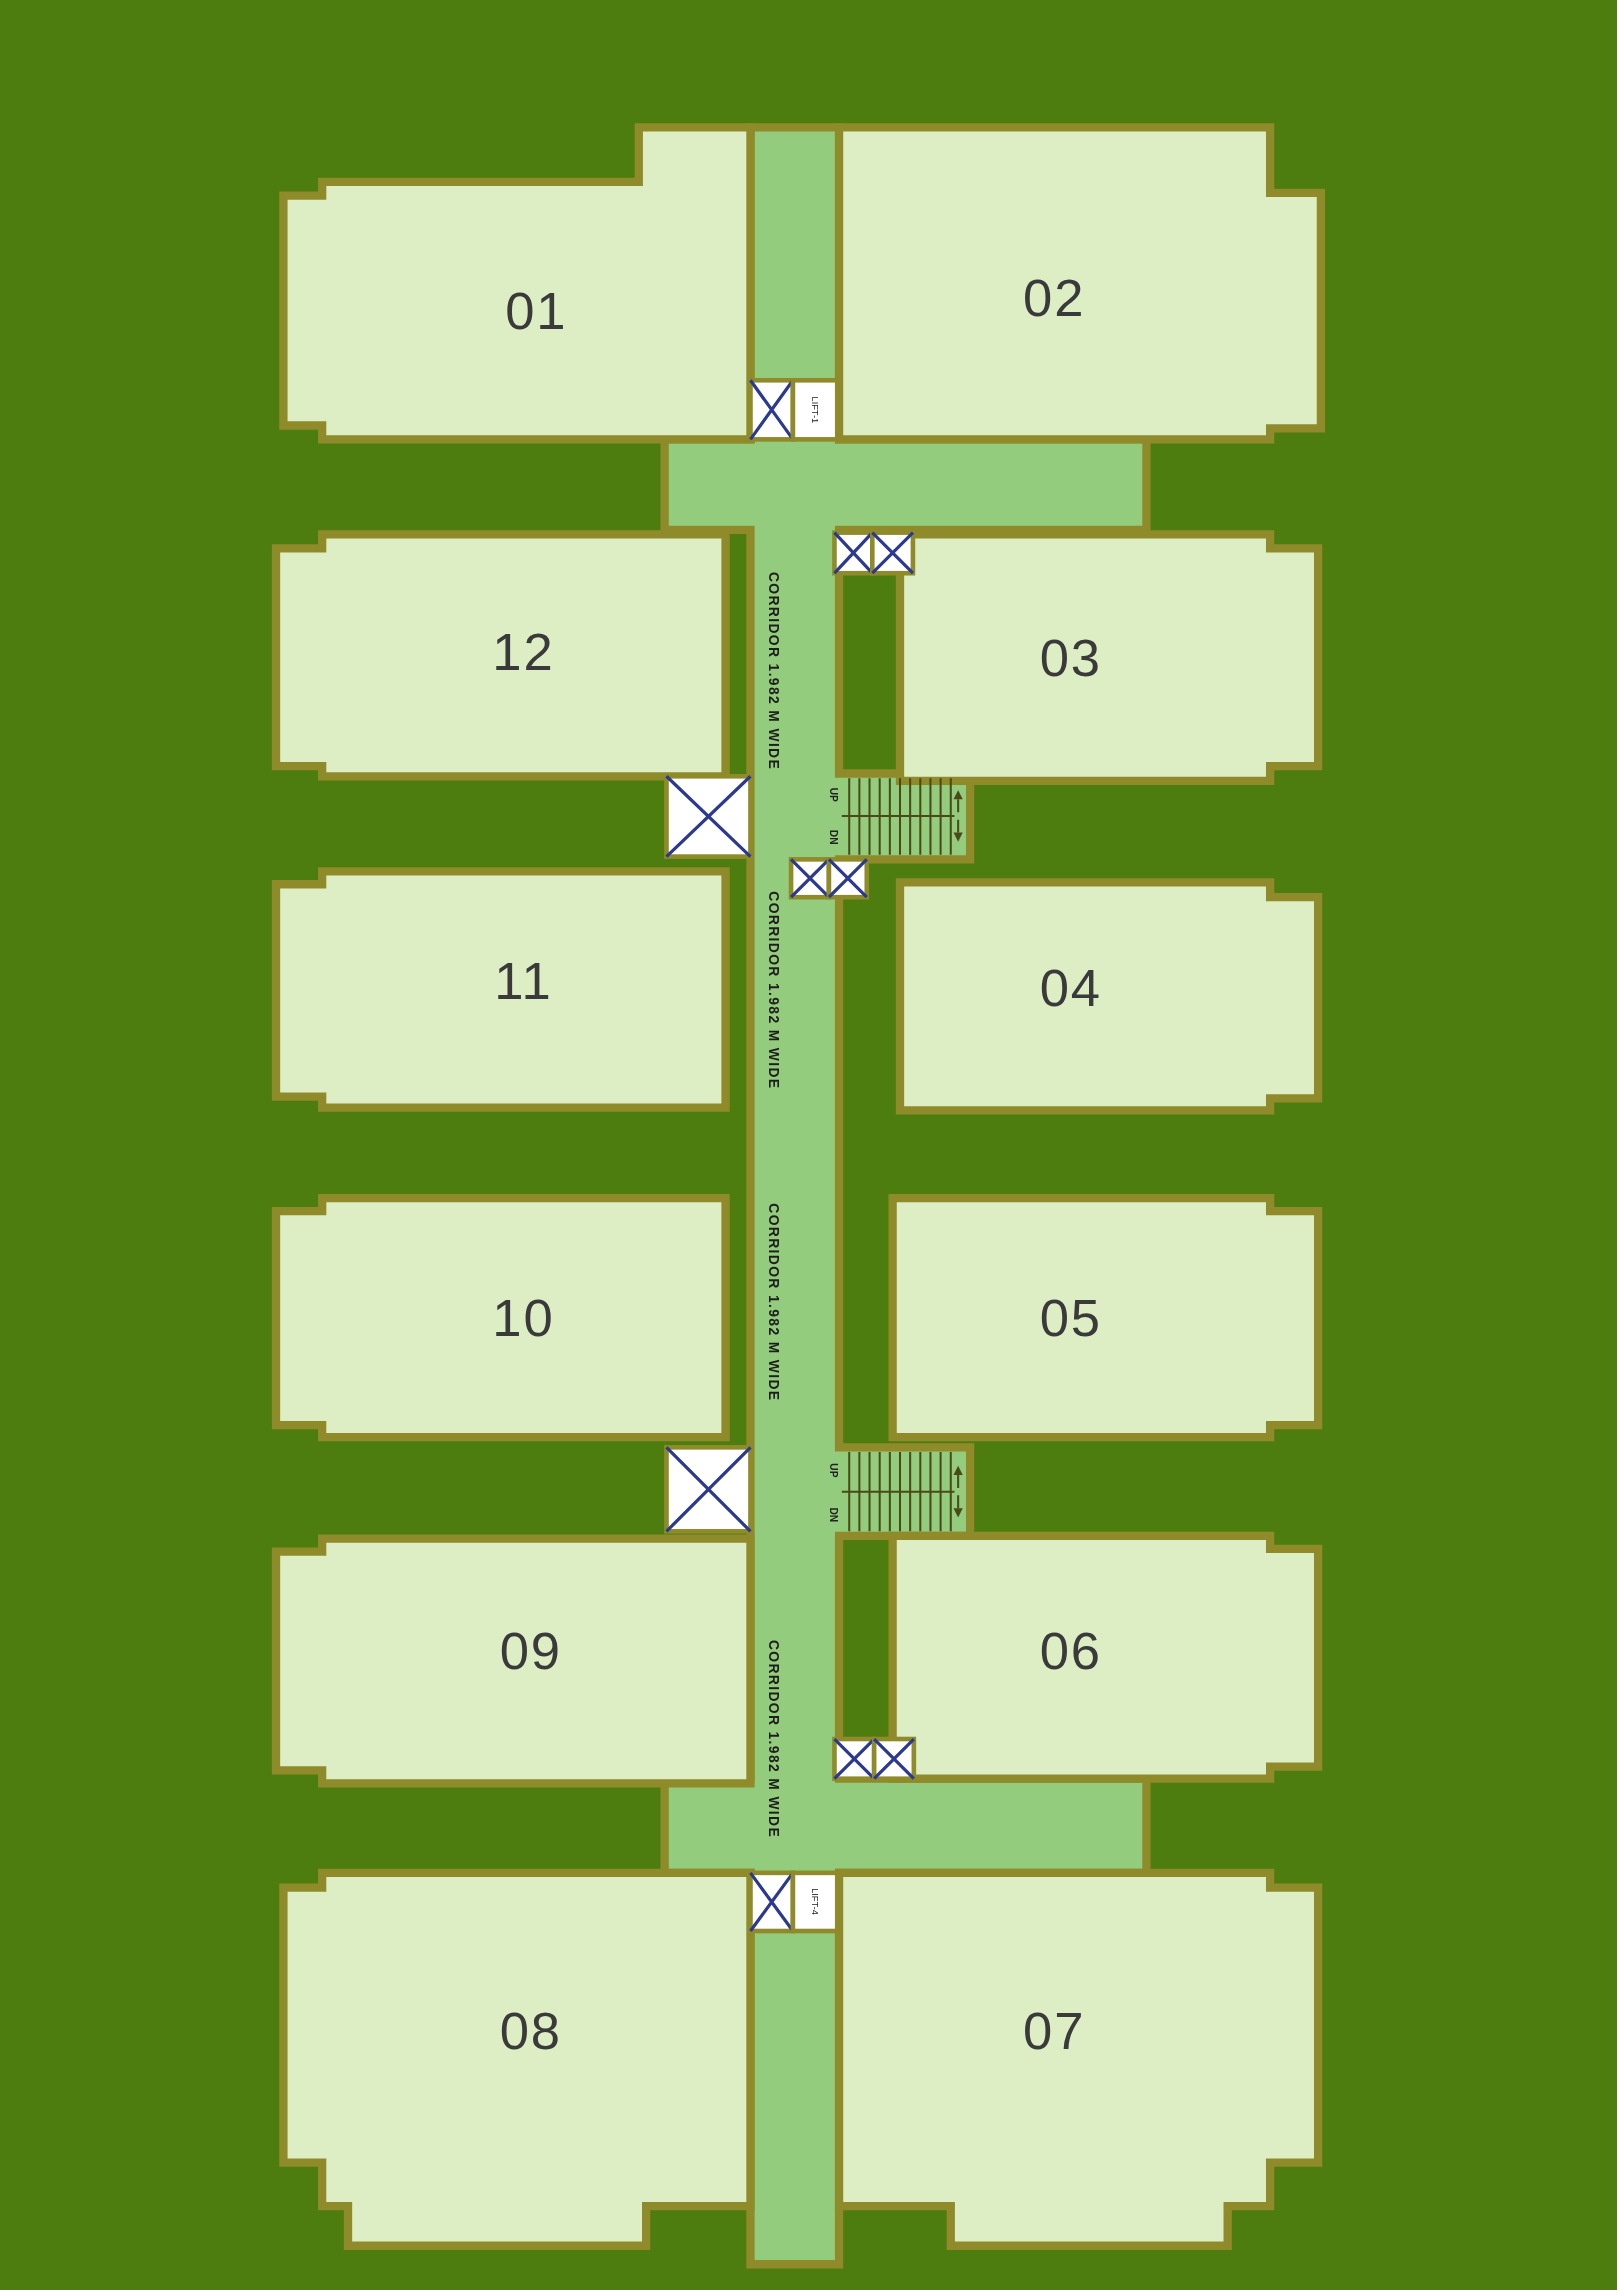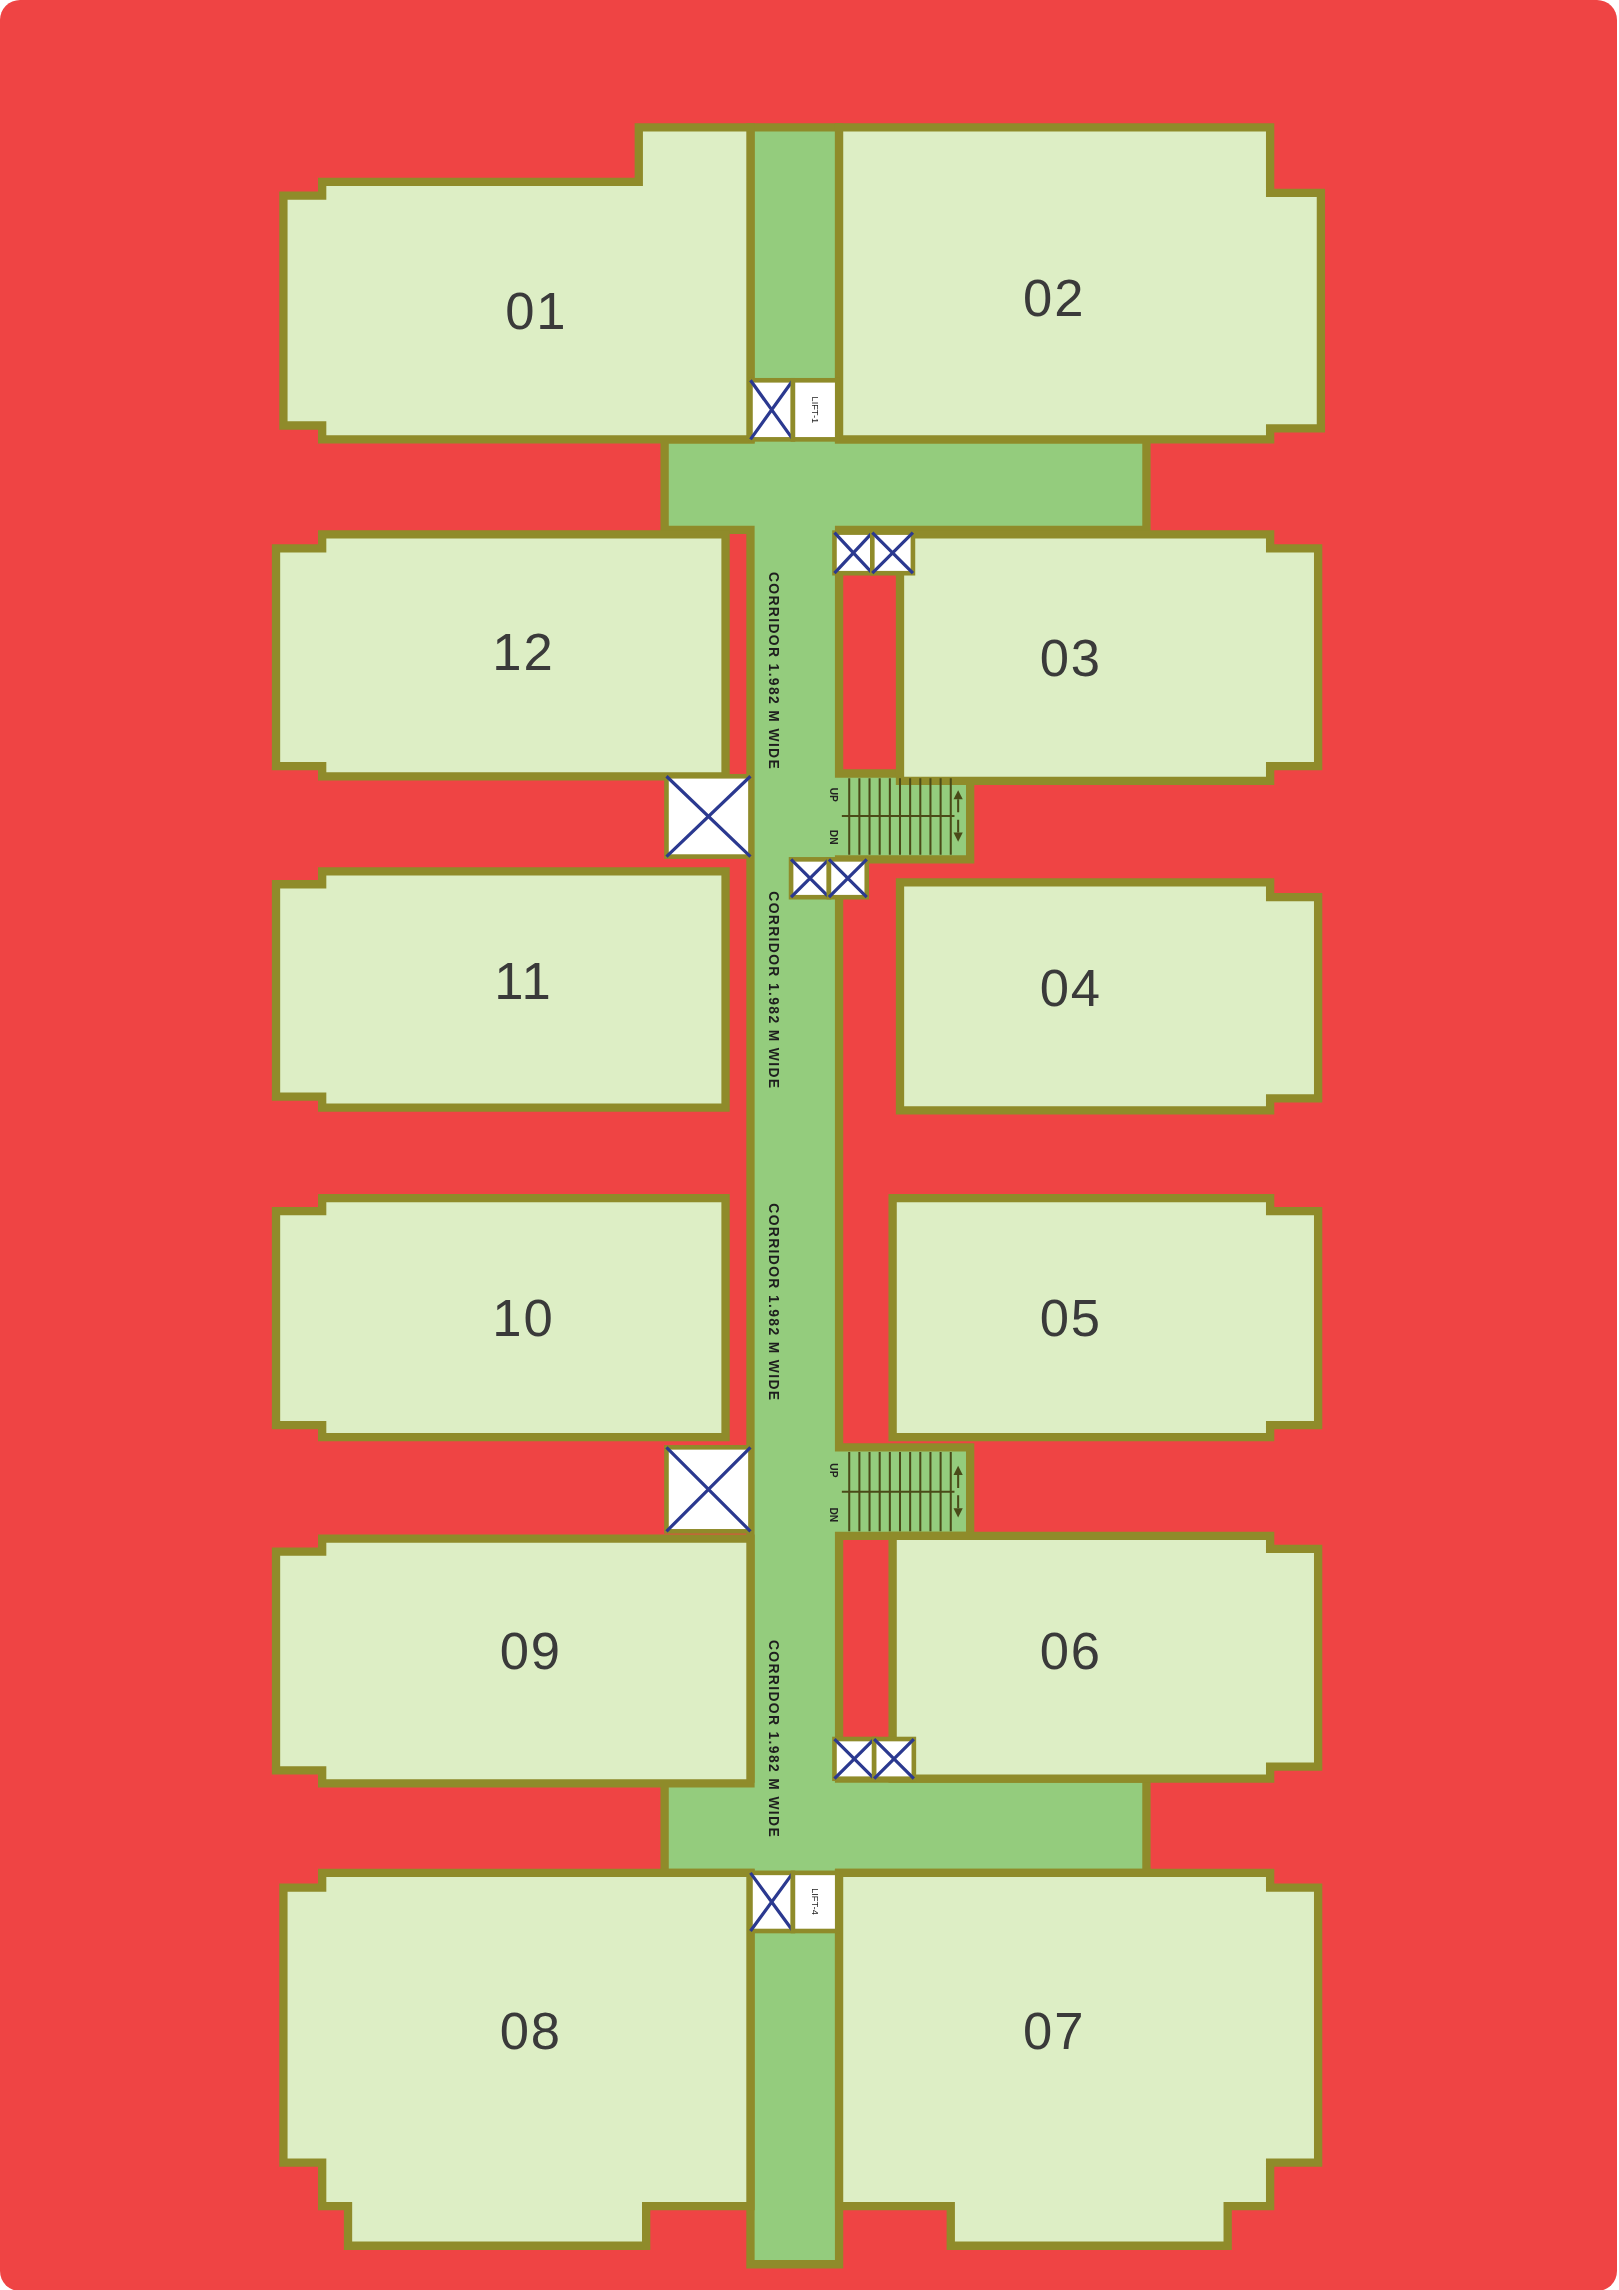--- a/index.html
+++ b/index.html
@@ -1,22 +1,21 @@
 <!DOCTYPE html>
 <html style="--unit-fill: #ddeec5; --corridor-fill: #94cc7d; --wall: #8f8b2a; --lift-cross: #2b3990; --label-text: #3a3a3a;font-size:14.8px"><head>
 <meta charset="utf-8">
 <style>
   html, body { margin: 0; padding: 0; background: #ffffff; }
   .canvas {
     position: relative;
     width: 1617px;
     height: 2291px;
-    background: #ef4444;
+    background: #4d7c0f;
     font-family: "Liberation Sans", sans-serif;
-    border-radius: 20px;
   }
   svg { display: block; }
 
   .unit-shape {
     fill: var(--unit-fill, #ddeec5);
     stroke: var(--wall, #8f8b2a);
     stroke-width: 9;
     stroke-linejoin: miter;
   }
   .corridor-shape {

